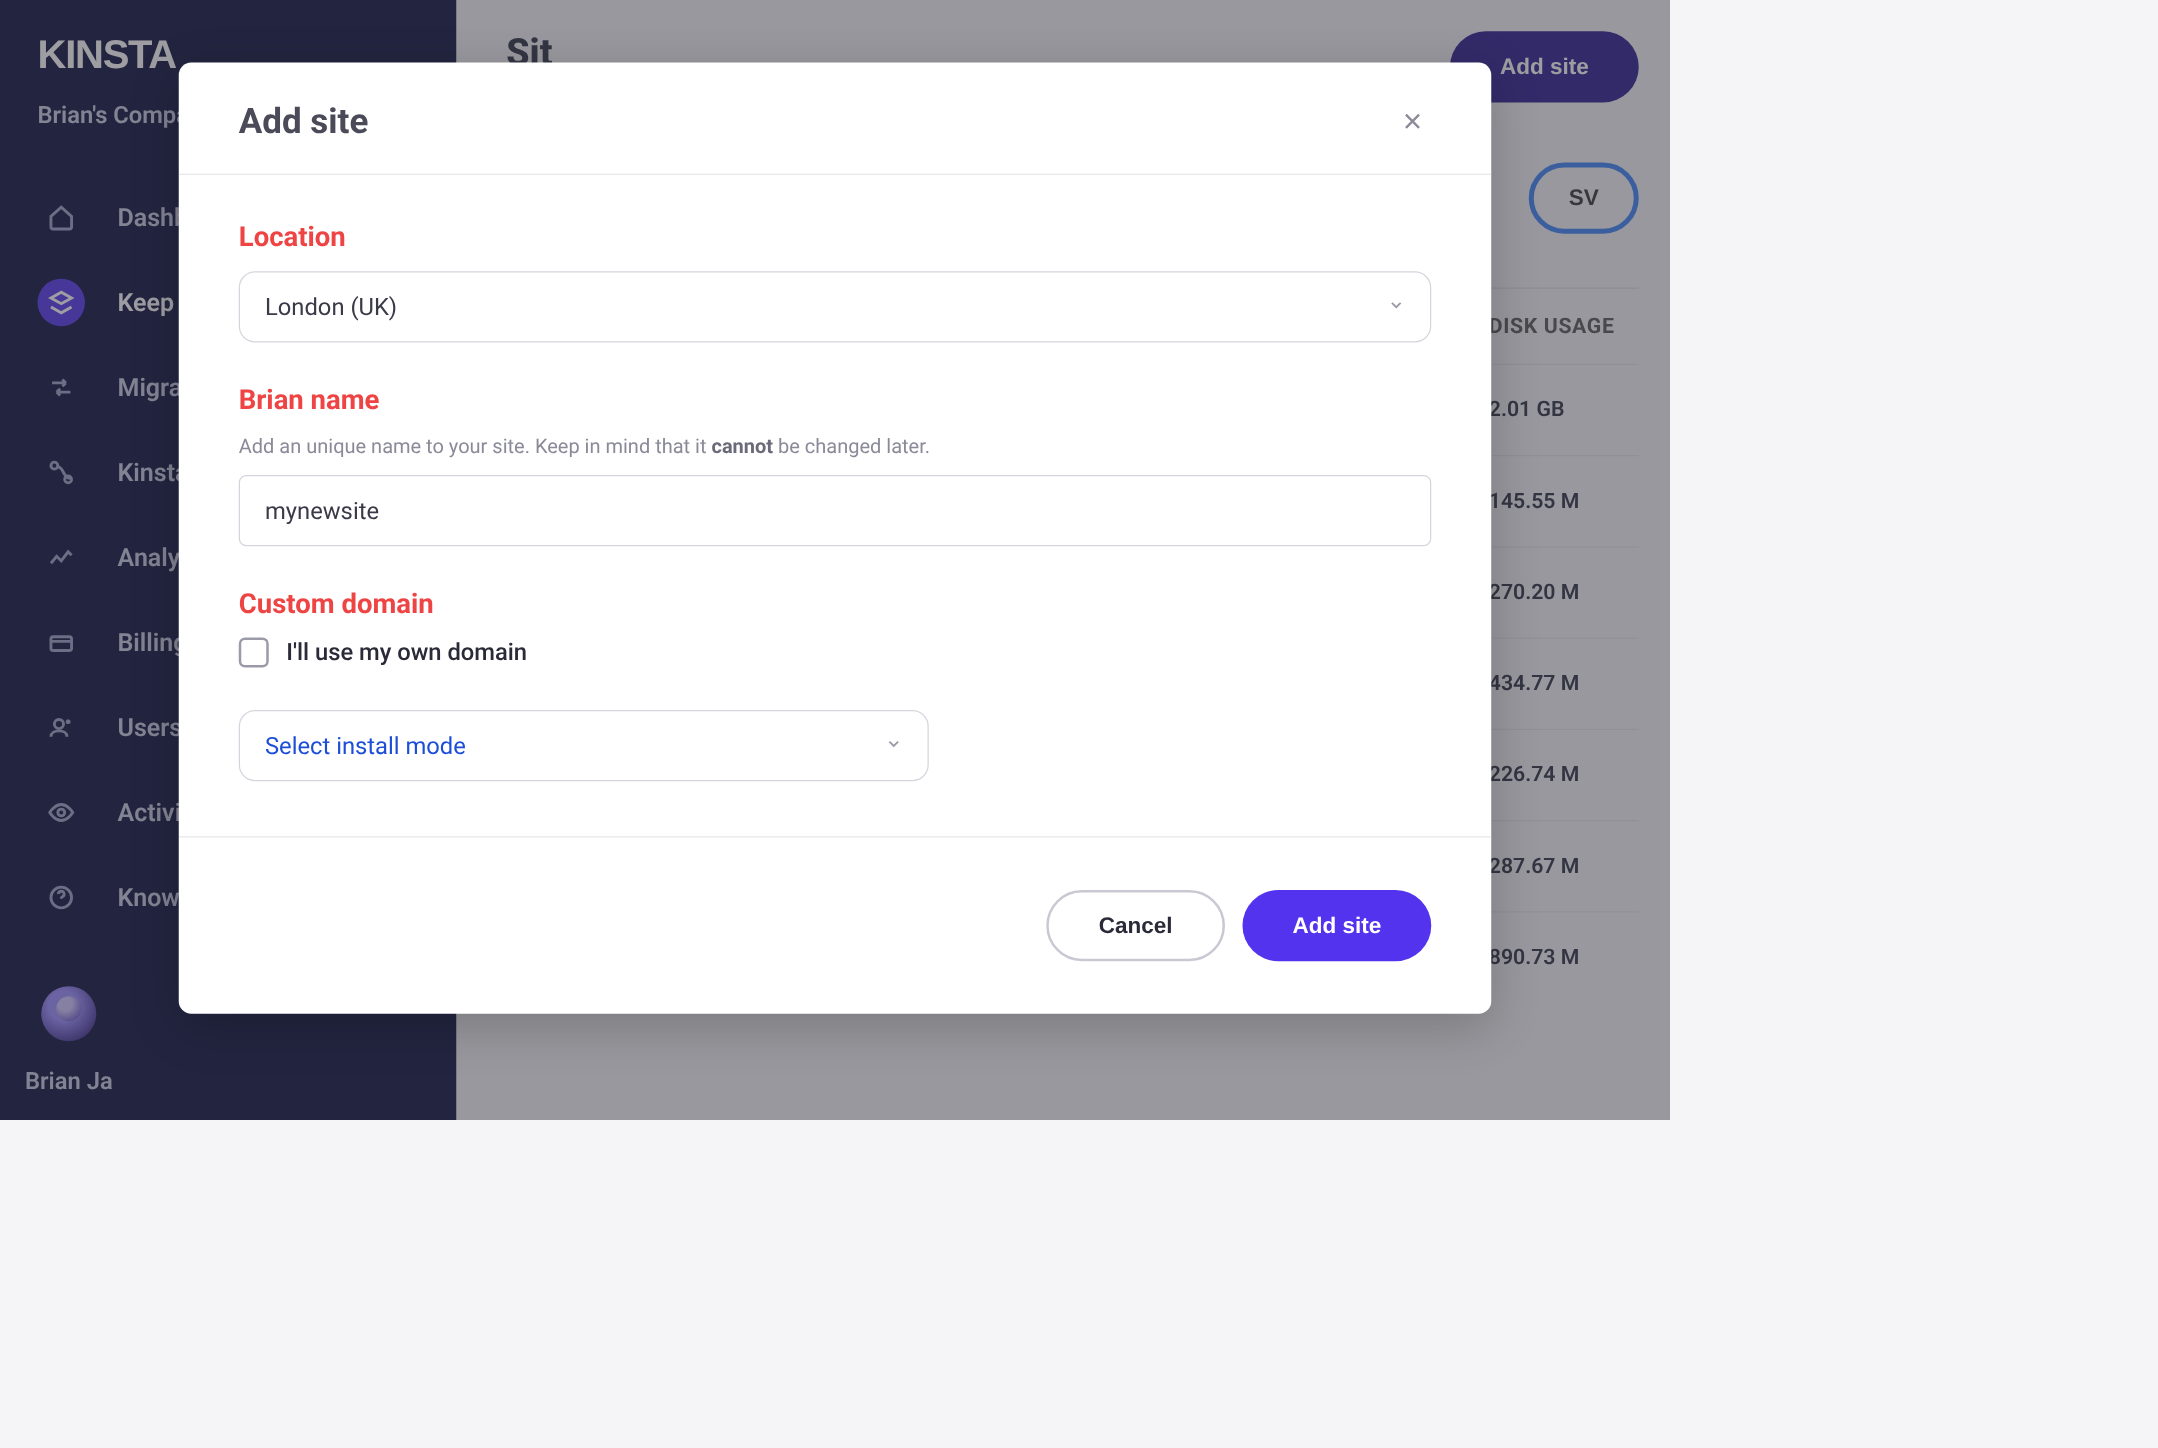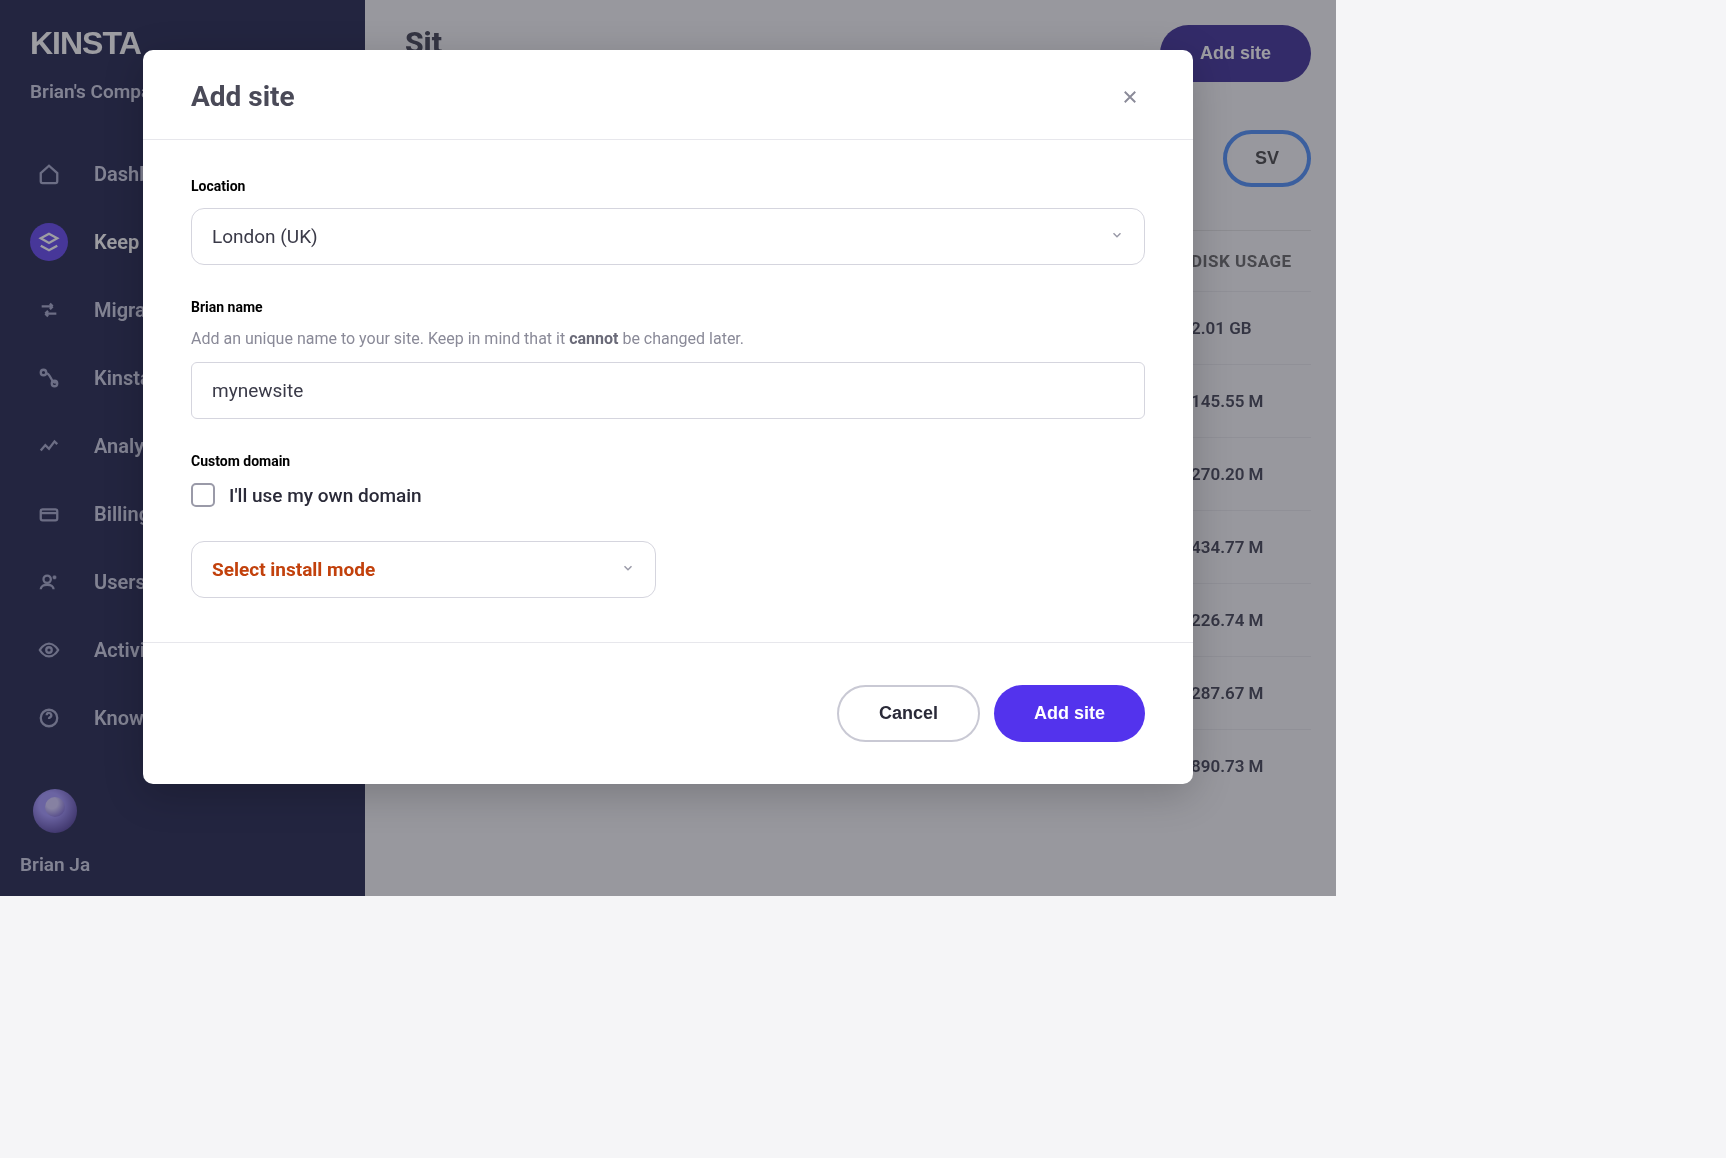--- a/index.html
+++ b/index.html
@@ -143,43 +143,43 @@
     border-bottom: 1px solid #e7e7ec;
   }
   .modal-title { font-size: 28px; font-weight: 700; color: #4a4a58; }
   .close-x {
     font-size: 24px; color: #8a8a98; cursor: pointer;
     width: 30px; height: 30px; display:flex; align-items:center; justify-content:center;
   }
   .modal-body { padding: 38px 48px 44px 48px; }
   .form-group { margin-bottom: 34px; }
   .form-label {
-    font-size: 14px; font-weight: 700; color: #000000;
+    font-size: 22px; font-weight: 700; color: #ef4444;
     display: block; margin-bottom: 14px;
   }
   .form-hint {
     font-size: 16px; color: #8a8a98; margin-bottom: 14px;
   }
   .form-hint .bold { font-weight: 700; color: #6a6a78; }
   .select, .text-input {
     width: 100%;
     border: 1px solid #d5d5de;
     border-radius: 6px;
     padding: 16px 20px;
     font-size: 19px;
     color: #3a3a48;
     background: #fff;
     display: flex; justify-content: space-between; align-items: center;
   }
   .select { cursor: pointer; border-radius: 13px; }
-  .select.small { width: 465px; color: #c2410c; font-weight: bold; }
+  .select.small { width: 552px; color: #1d4ed8; }
   .chev { color: #9a9aa8; font-size: 14px; }
   .text-input { font-family: inherit; }
   .checkbox-row {
-    display: flex; align-items: center; gap: 14px;
+    display: flex; align-items: flex-start; gap: 14px;
     font-size: 19px; color: #2a2a38; font-weight: 500;
     margin-top: 4px;
   }
   .checkbox {
     width: 24px; height: 24px;
     border: 2px solid #9a9aa8;
     border-radius: 5px;
     cursor: pointer;
   }
   .modal-footer {

